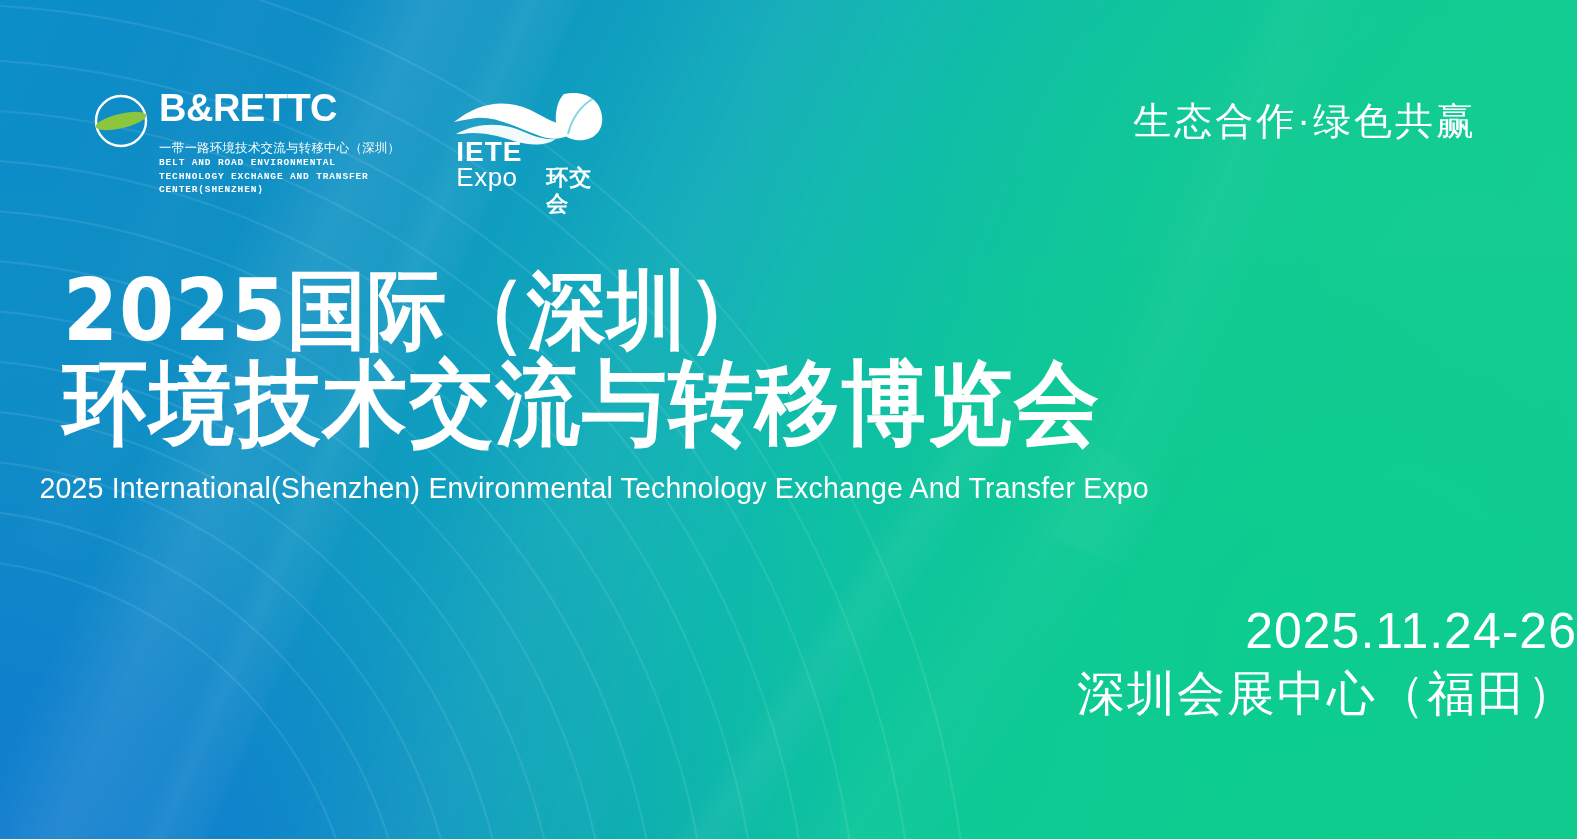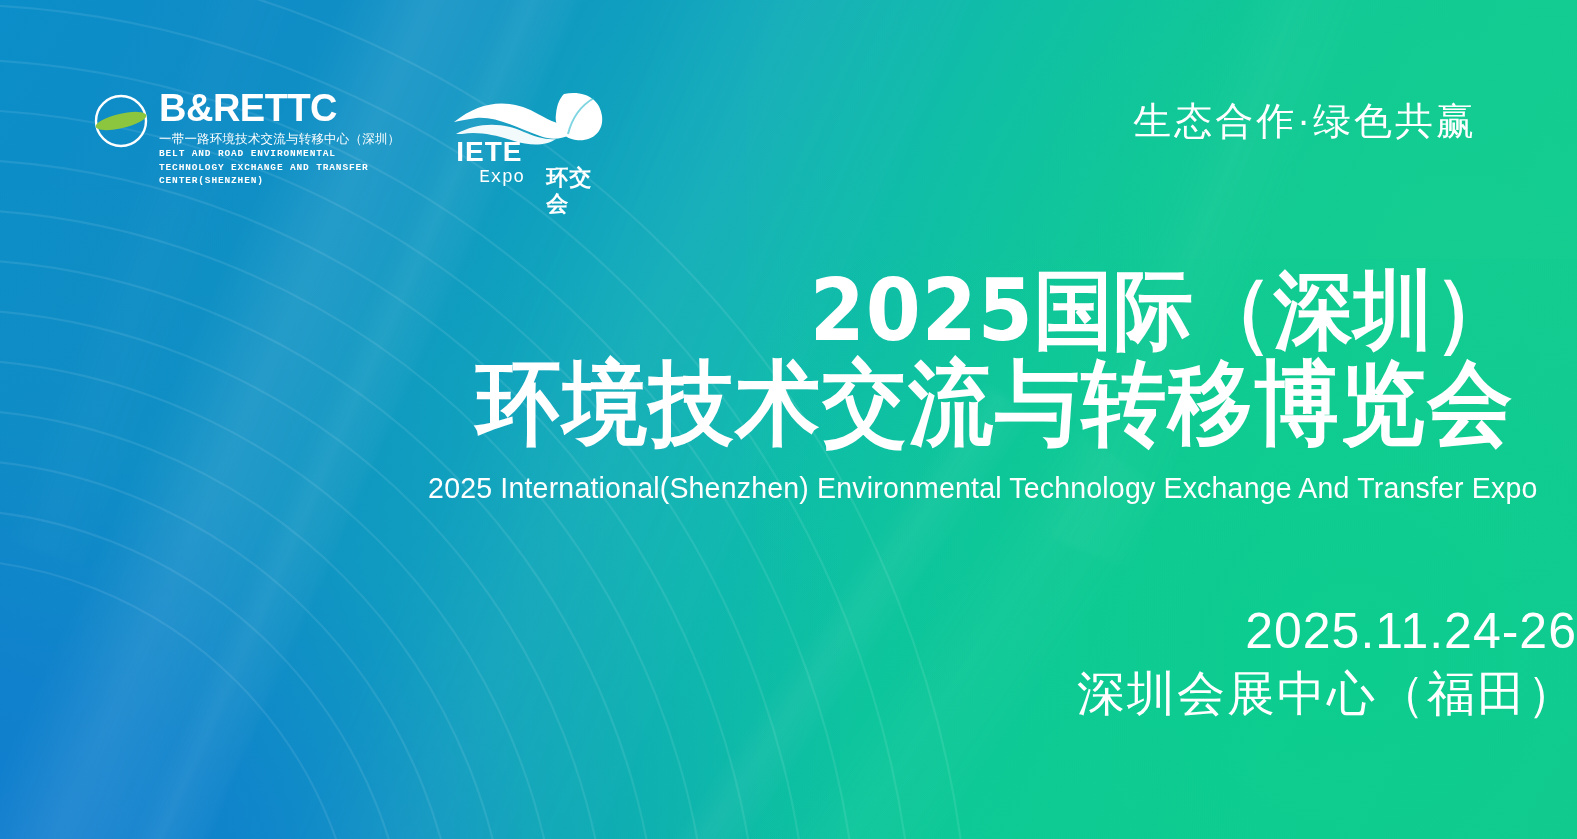--- a/index.html
+++ b/index.html
@@ -82,59 +82,58 @@
 
   .brettc{display:flex;align-items:flex-start;gap:9px;}
   .globe{width:58px;height:58px;flex:0 0 auto;margin-top:4px;}
   .brettc-text{display:flex;flex-direction:column;}
   .brettc-word{
     color:#fff;font-weight:bold;font-size:38px;line-height:40px;
     letter-spacing:-0.5px;
     font-family:"Liberation Sans","DejaVu Sans",sans-serif;
   }
   .brettc-cn{
-    color:#fff;font-size:12.5px;line-height:15px;margin-top:3px;
+    color:#fff;font-size:12.5px;line-height:15px;margin-top:12px;
     letter-spacing:.2px;white-space:nowrap;
     font-family:"DejaVu Sans","Liberation Sans",sans-serif;
   }
   .brettc-en{
     color:#fff;font-size:9.5px;line-height:11.5px;font-weight:bold;
     letter-spacing:.85px;margin-top:2px;
     font-family:Liberation Mono, monospace;
   }
 
   .iete{position:relative;width:155px;height:100px;}
   .iete-mark{position:absolute;left:0;top:0;width:155px;height:58px;}
   .iete-acr{
     position:absolute;left:4px;top:49px;
     color:#fff;font-weight:bold;font-size:28px;line-height:30px;letter-spacing:1px;
   }
   .iete-expo{
     position:absolute;left:4px;top:75px;
-    color:#fff;font-size:18px;line-height:28px;letter-spacing:.5px;
-    font-family:Liberation Mono, monospace;
-    margin-left:23px;
+    color:#fff;font-size:26px;line-height:28px;letter-spacing:.5px;
+    font-family:Liberation Sans, sans-serif;
   }
   .iete-cn{
     position:absolute;left:80px;top:77px;
     color:#fff;font-size:22px;line-height:26px;font-weight:bold;letter-spacing:1px;
     font-family:"DejaVu Sans","Liberation Sans",sans-serif;
     margin-left:14px;
   }
 
   
   .slogan{
     position:absolute;right:100px;top:102px;
     color:#fff;font-size:38px;line-height:38px;letter-spacing:3px;
     font-family:Liberation Sans, sans-serif;
     white-space:nowrap;
   }
 
   
-  .headline{position:absolute;left:0;right:0;top:262px;text-align:right;}
+  .headline{position:absolute;left:0;right:0;top:262px;text-align:left;}
   .title-1,.title-2{
     color:#fff;font-weight:bold;white-space:nowrap;
     font-family:"DejaVu Sans","Liberation Sans",sans-serif;
     transform:scaleX(.92);
   }
   .title-1{font-size:86px;line-height:96px;letter-spacing:1px;}
   .title-2{font-size:92px;line-height:100px;letter-spacing:2px;margin-top:-4px;}
   .subtitle{
     color:#fff;font-size:30px;line-height:40px;margin-top:14px;
     letter-spacing:.2px;white-space:nowrap;

